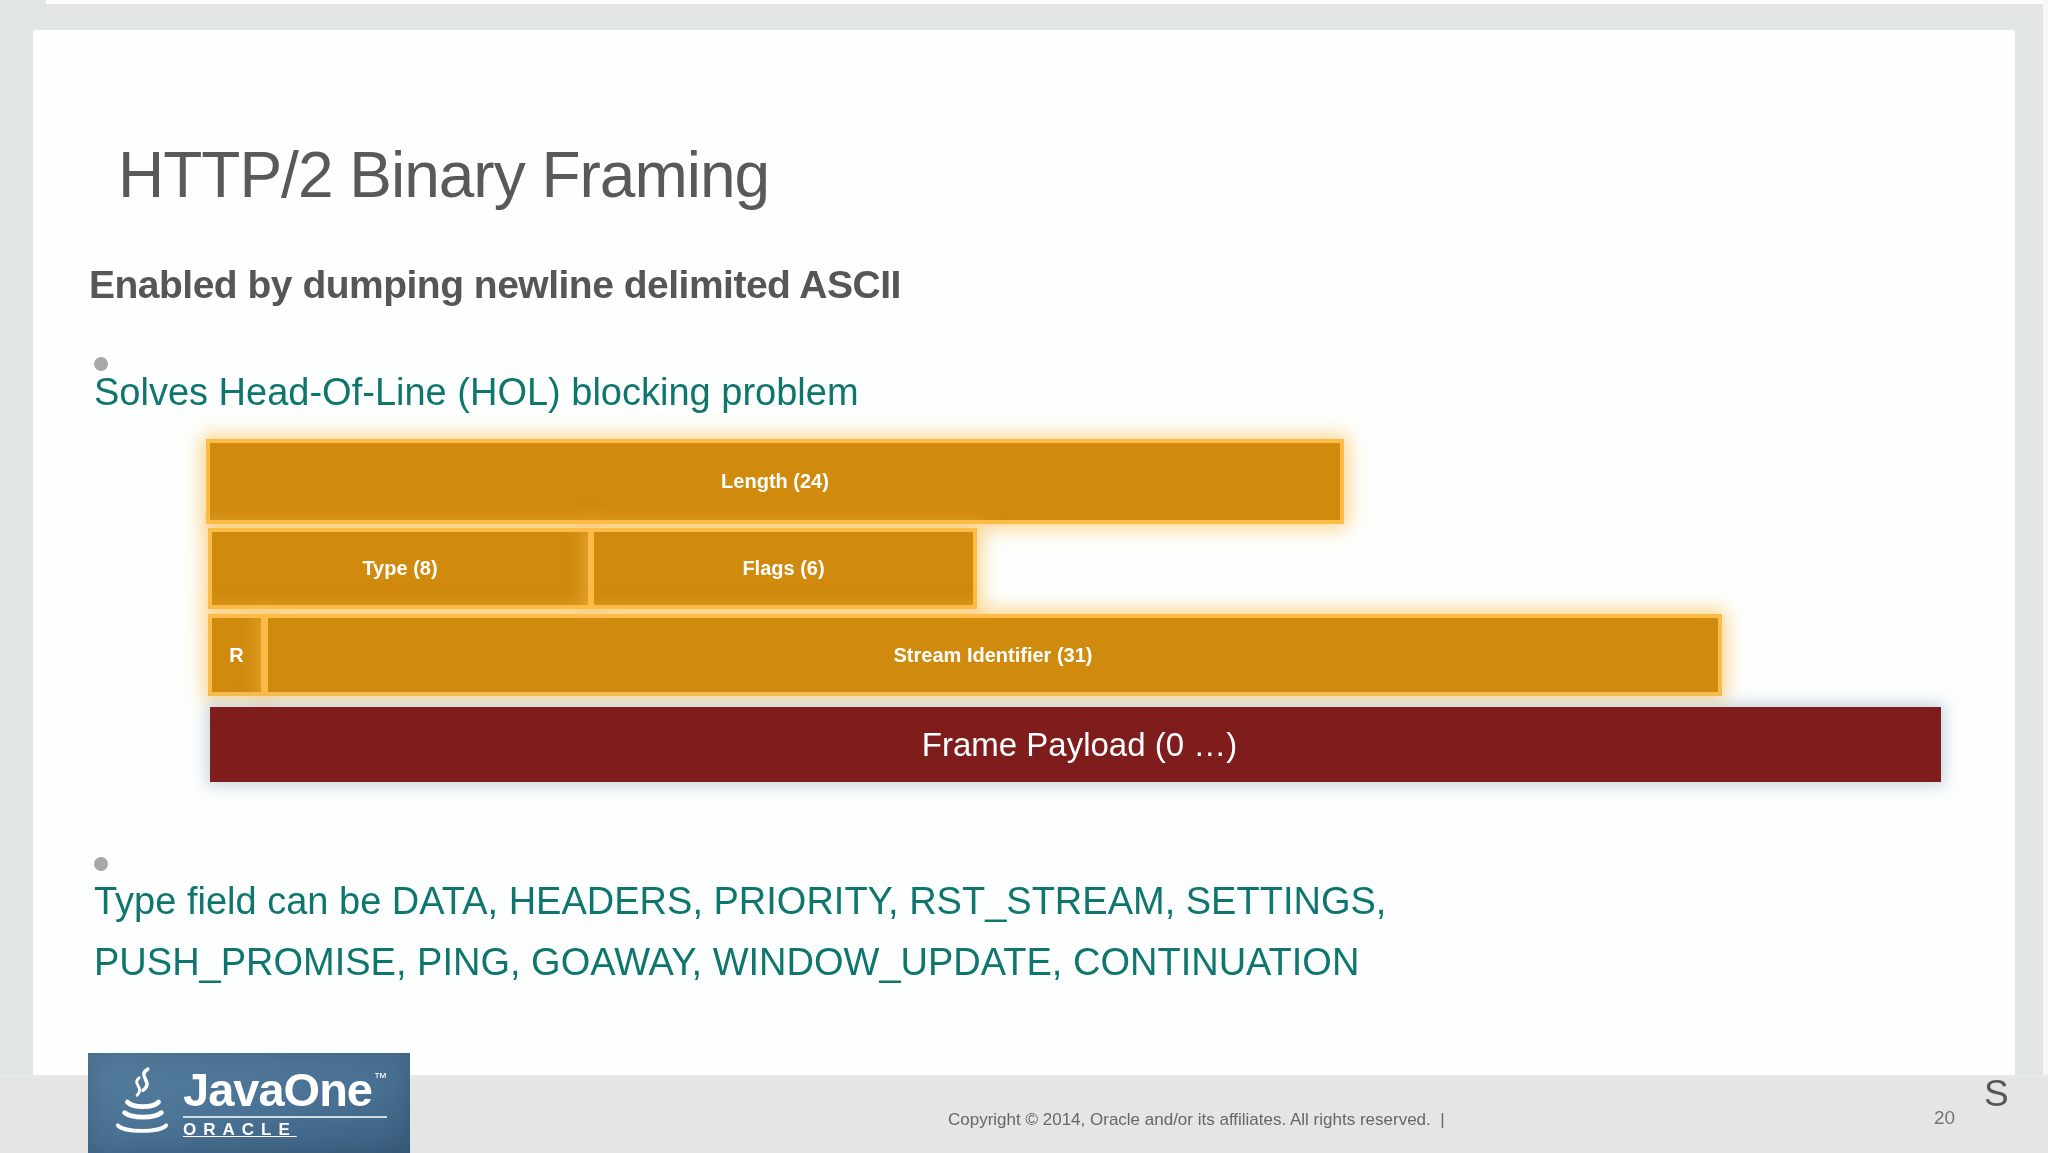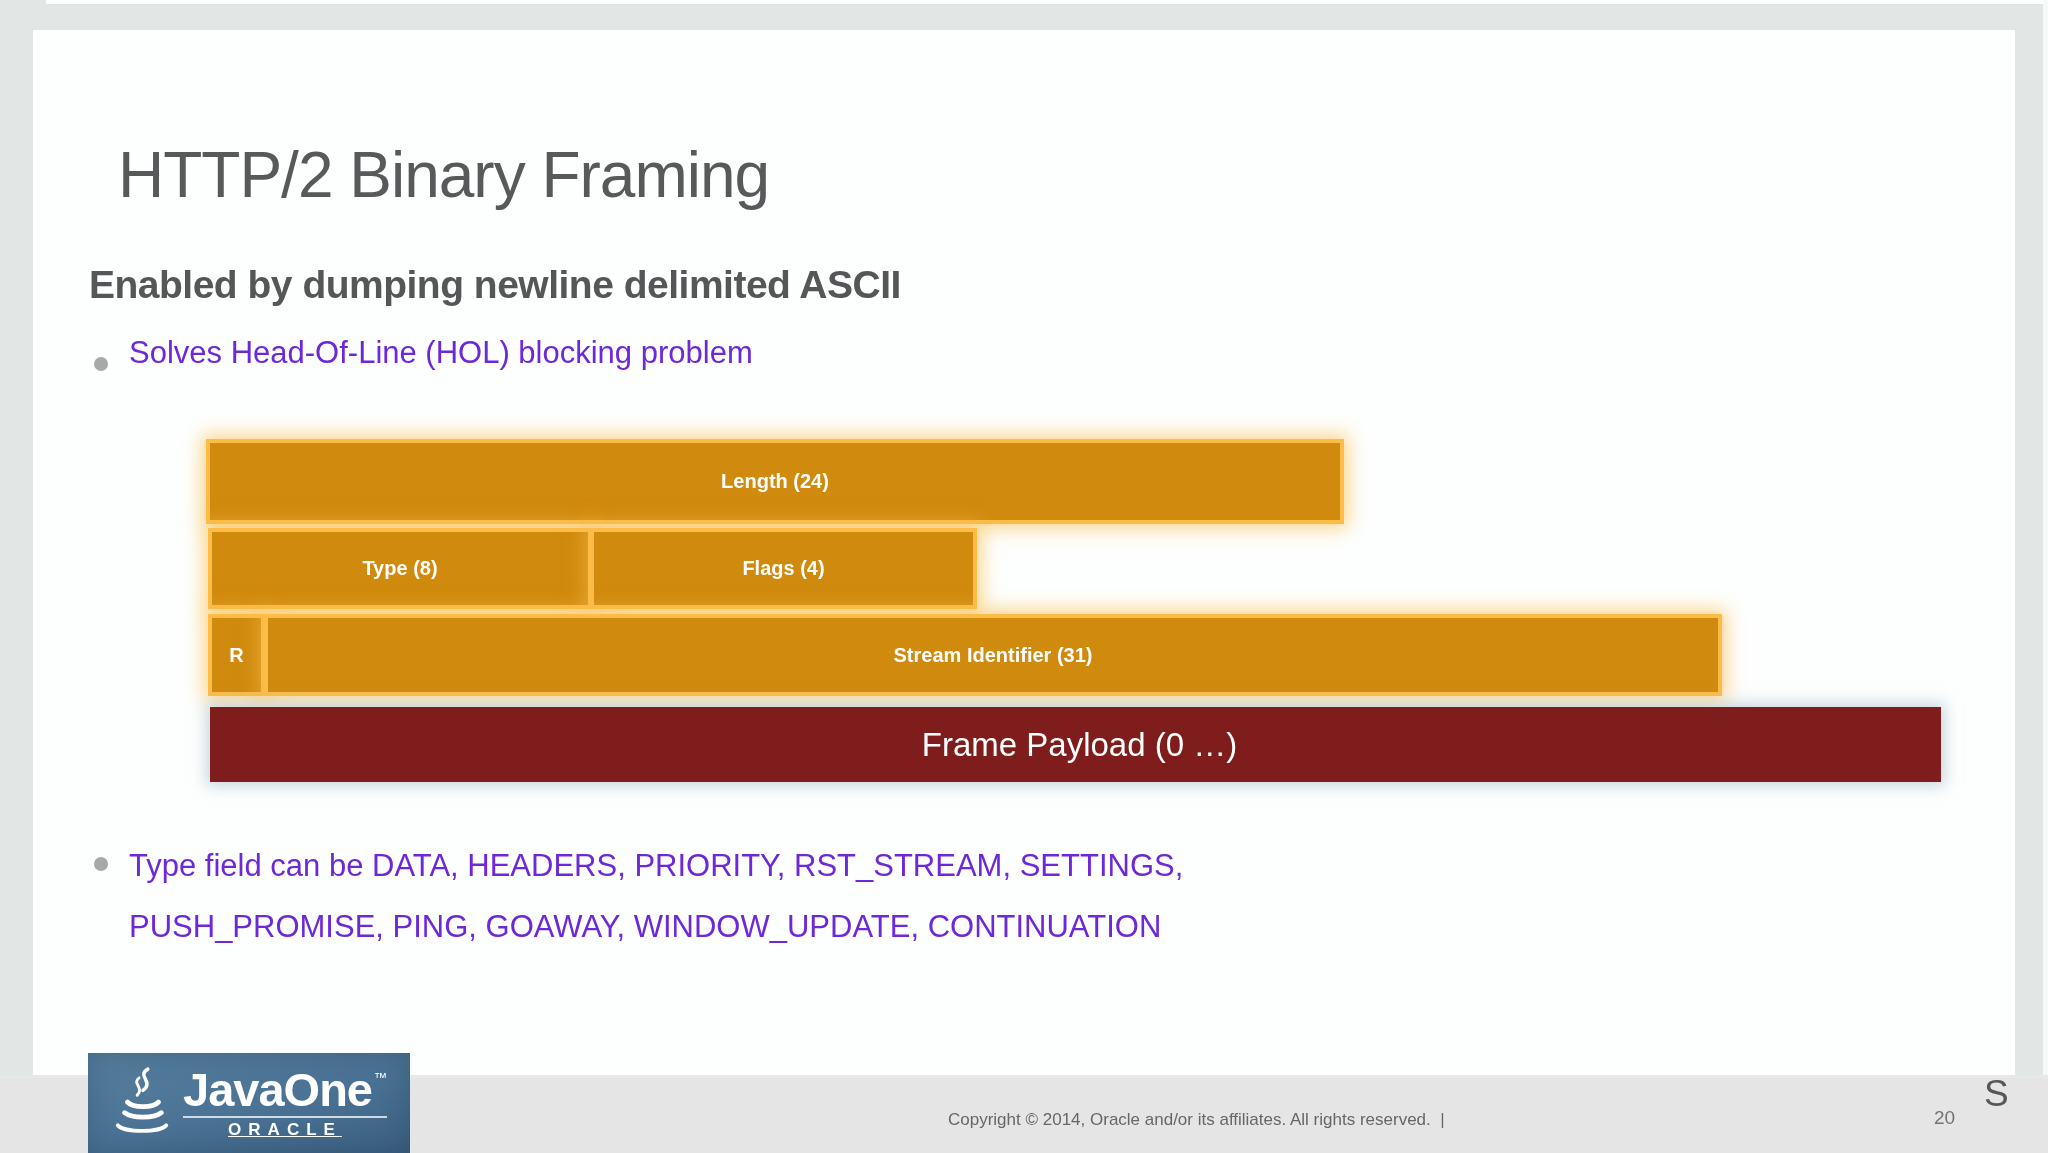--- a/index.html
+++ b/index.html
@@ -28,21 +28,21 @@
 
   .slide-title {
     position:absolute; left:88px; top:140px;
     font-size:64px; line-height:1.1; color:#58595b; letter-spacing:-1px;margin-left:30px;
   }
   .slide-subtitle {
     position:absolute; left:89px; top:235px;
     font-size:39px; font-weight:bold; color:#555658; letter-spacing:-0.5px;margin-top:28px;
   }
 
-  .bullet { position:absolute; display:flex; color:#6d28d9; font-size:31px; }
+  .bullet { position:absolute; display:flex; color:#0f766e; font-size:38px;flex-direction:column; }
   .bullet-dot {
     flex:0 0 auto; width:14px; height:14px; border-radius:50%;
     background:#a8a8a8; margin-top:22px; margin-right:21px;
   }
   .bullet-1 { left:94px; top:335px; }
   .bullet-2 { left:94px; top:835px; line-height:61px; }
 
   
   .field-box {
     position:absolute; display:flex; align-items:center; justify-content:center;
@@ -78,21 +78,21 @@
 
   
   .javaone-logo {
     position:absolute; left:88px; top:1053px; width:322px; height:100px;
     background:linear-gradient(165deg,#567f9f 0%,#4a7294 55%,#3d6182 100%);
     display:flex; align-items:center; justify-content:center;
     box-shadow:inset 0 0 30px rgba(20,40,60,0.25);
   }
   .logo-inner { display:flex; align-items:center; }
   .cup-icon { width:62px; height:76px; margin-right:10px; margin-top:2px; }
-  .logo-textcol { display:flex; flex-direction:column; align-items:center; }
+  .logo-textcol { display:flex; flex-direction:column; align-items:flex-start; }
   .brand-row { display:flex; align-items:flex-start; color:#ffffff; }
   .brand-name { font-size:47px; font-weight:bold; letter-spacing:-1px; line-height:1; }
   .brand-tm { font-size:13px; margin-top:4px; margin-left:2px; }
   .logo-divider { width:100%; height:2px; background:rgba(255,255,255,0.75); margin:3px 0 2px 0; }
   .subbrand { font-size:17px; color:#ffffff; letter-spacing:7px; font-weight:bold;text-decoration:underline; }
 </style>
 </head>
 <body>
 
 <div class="stage">
@@ -105,21 +105,21 @@
   <div class="slide-subtitle">Enabled by dumping newline delimited ASCII</div>
 
   <div class="bullet bullet-1">
     <span class="bullet-dot"></span>
     <span>Solves Head-Of-Line (HOL) blocking problem</span>
   </div>
 
   <div>
     <div class="field-box box-length">Length (24)</div>
     <div class="field-box box-type">Type (8)</div>
-    <div class="field-box box-flags">Flags (4)</div>
+    <div class="field-box box-flags">Flags (6)</div>
     <div class="field-box box-r">R</div>
     <div class="field-box box-stream">Stream Identifier (31)</div>
     <div class="box-payload">Frame Payload (0 …)</div>
   </div>
 
   <div class="bullet bullet-2">
     <span class="bullet-dot"></span>
     <span>
       <span>Type field can be DATA, HEADERS, PRIORITY, RST_STREAM, SETTINGS,</span><br>
       <span>PUSH_PROMISE, PING, GOAWAY, WINDOW_UPDATE, CONTINUATION</span>

